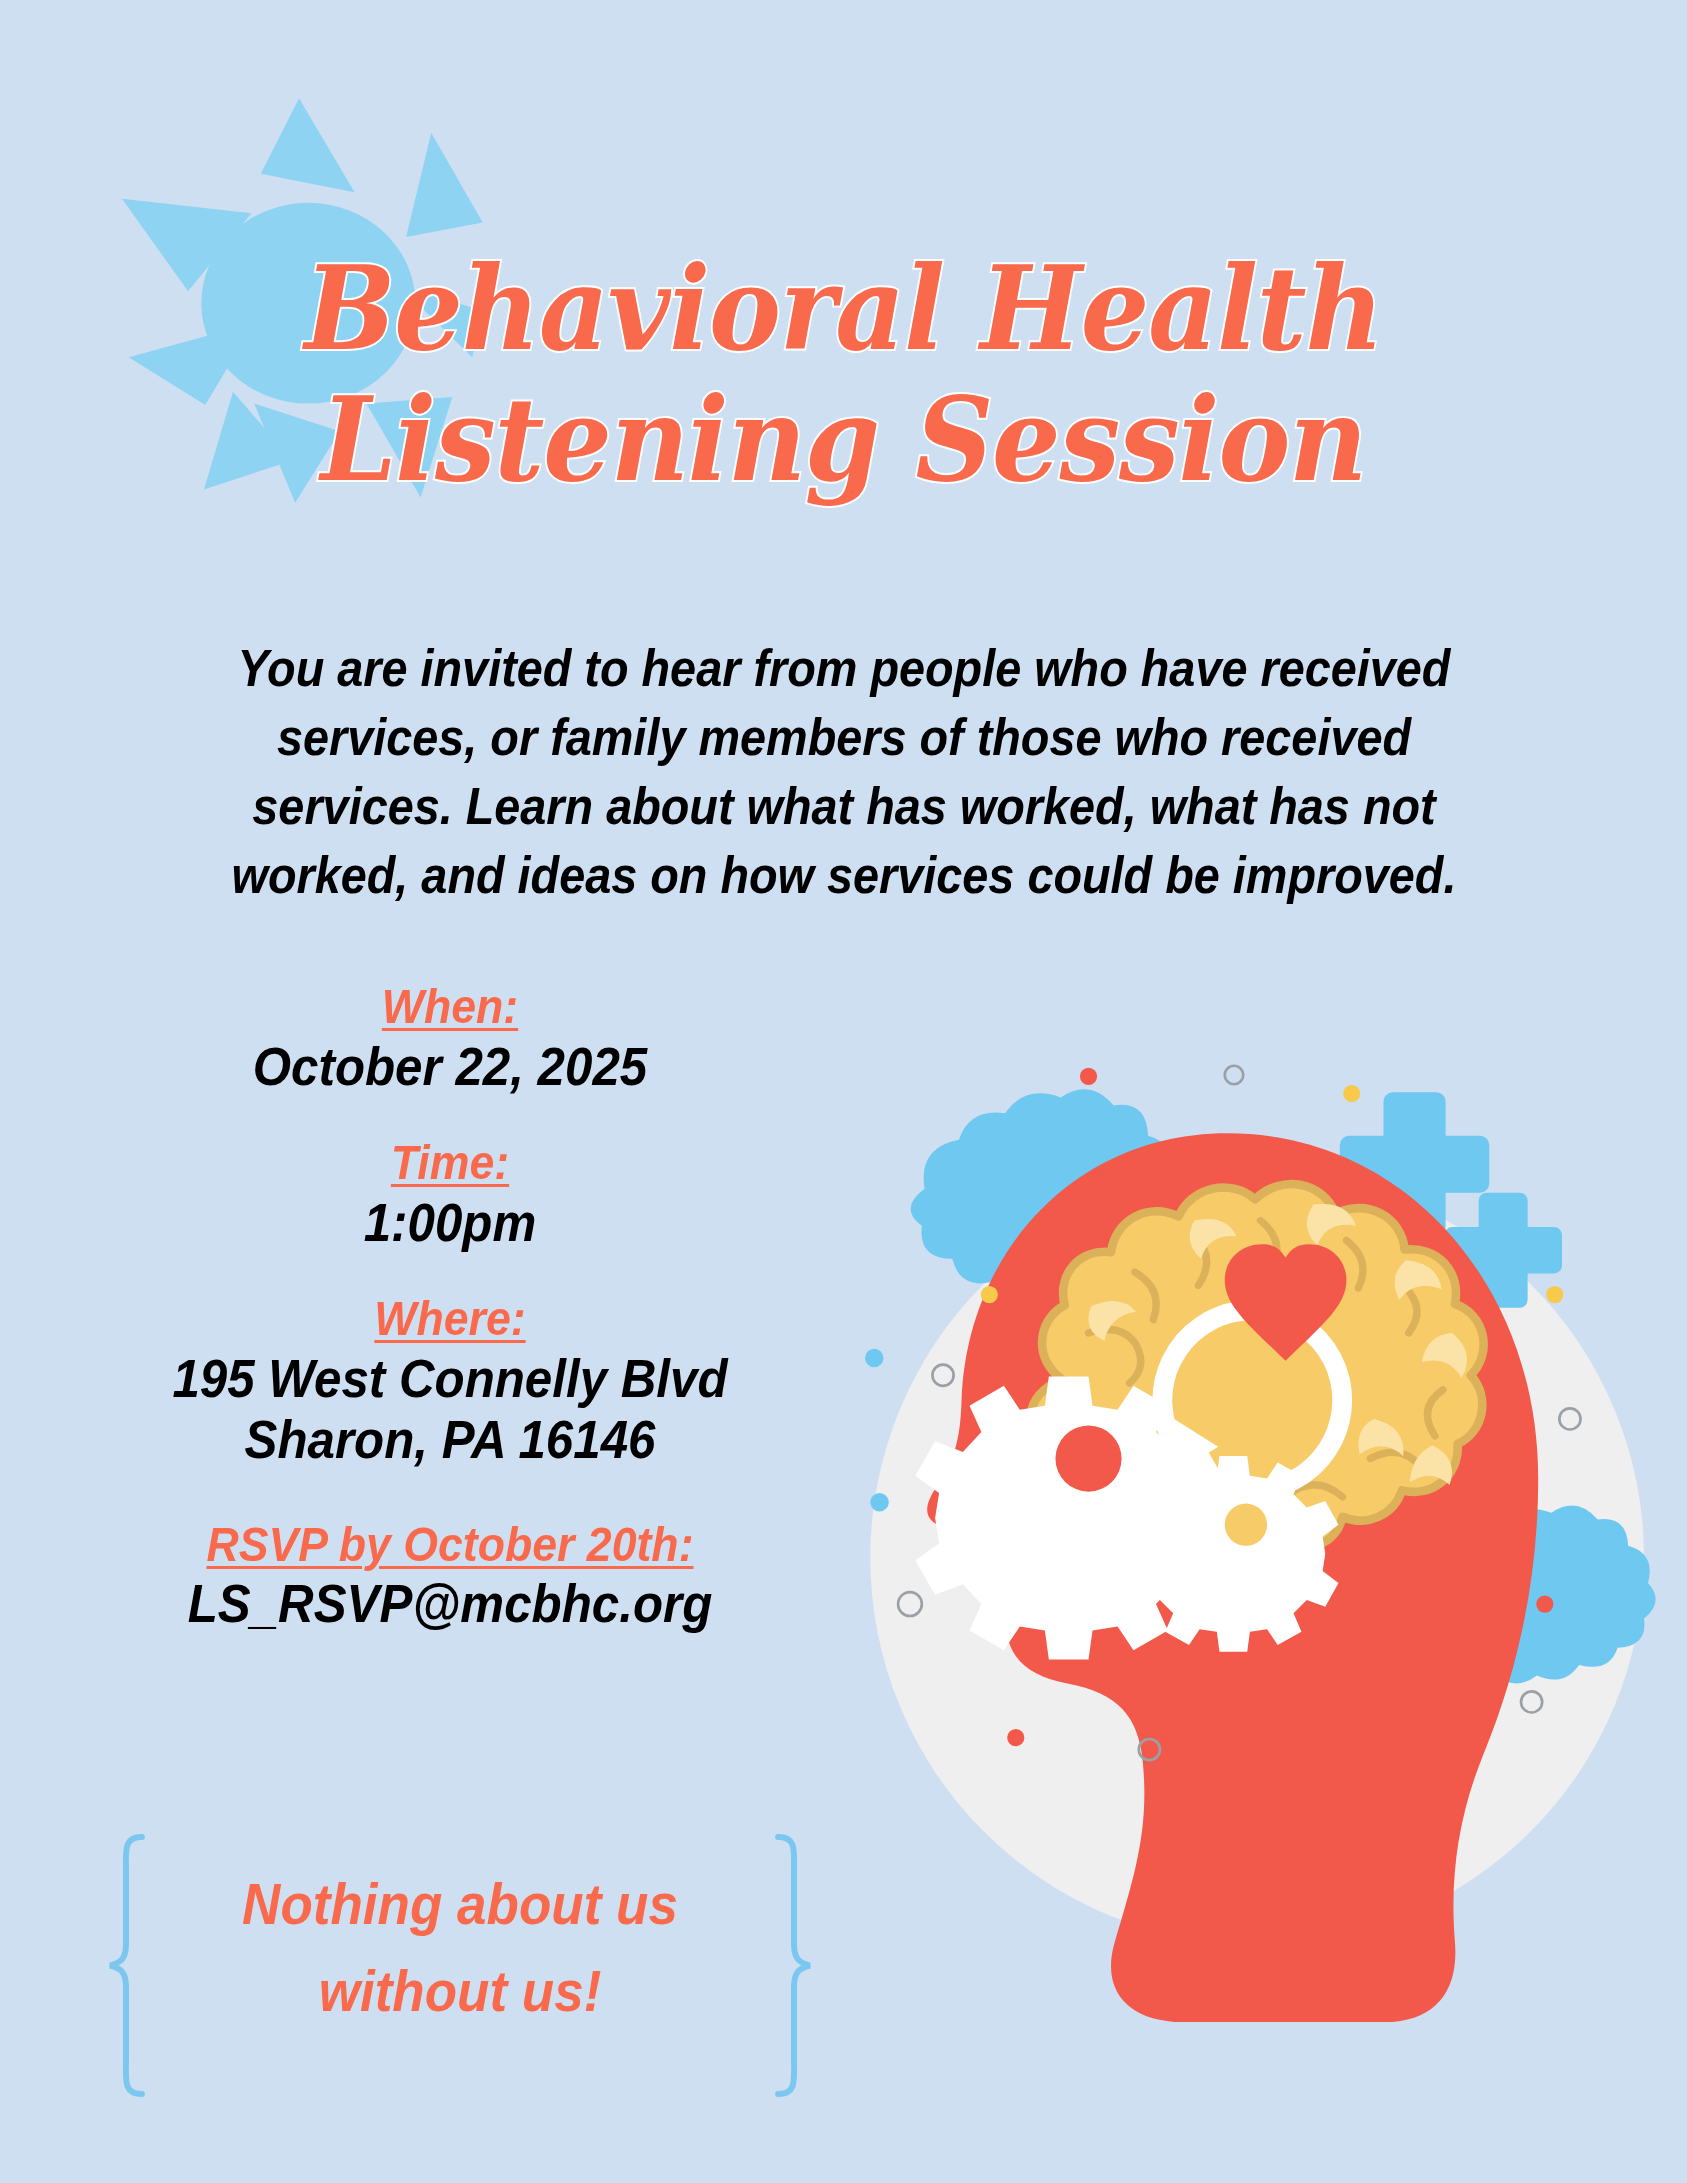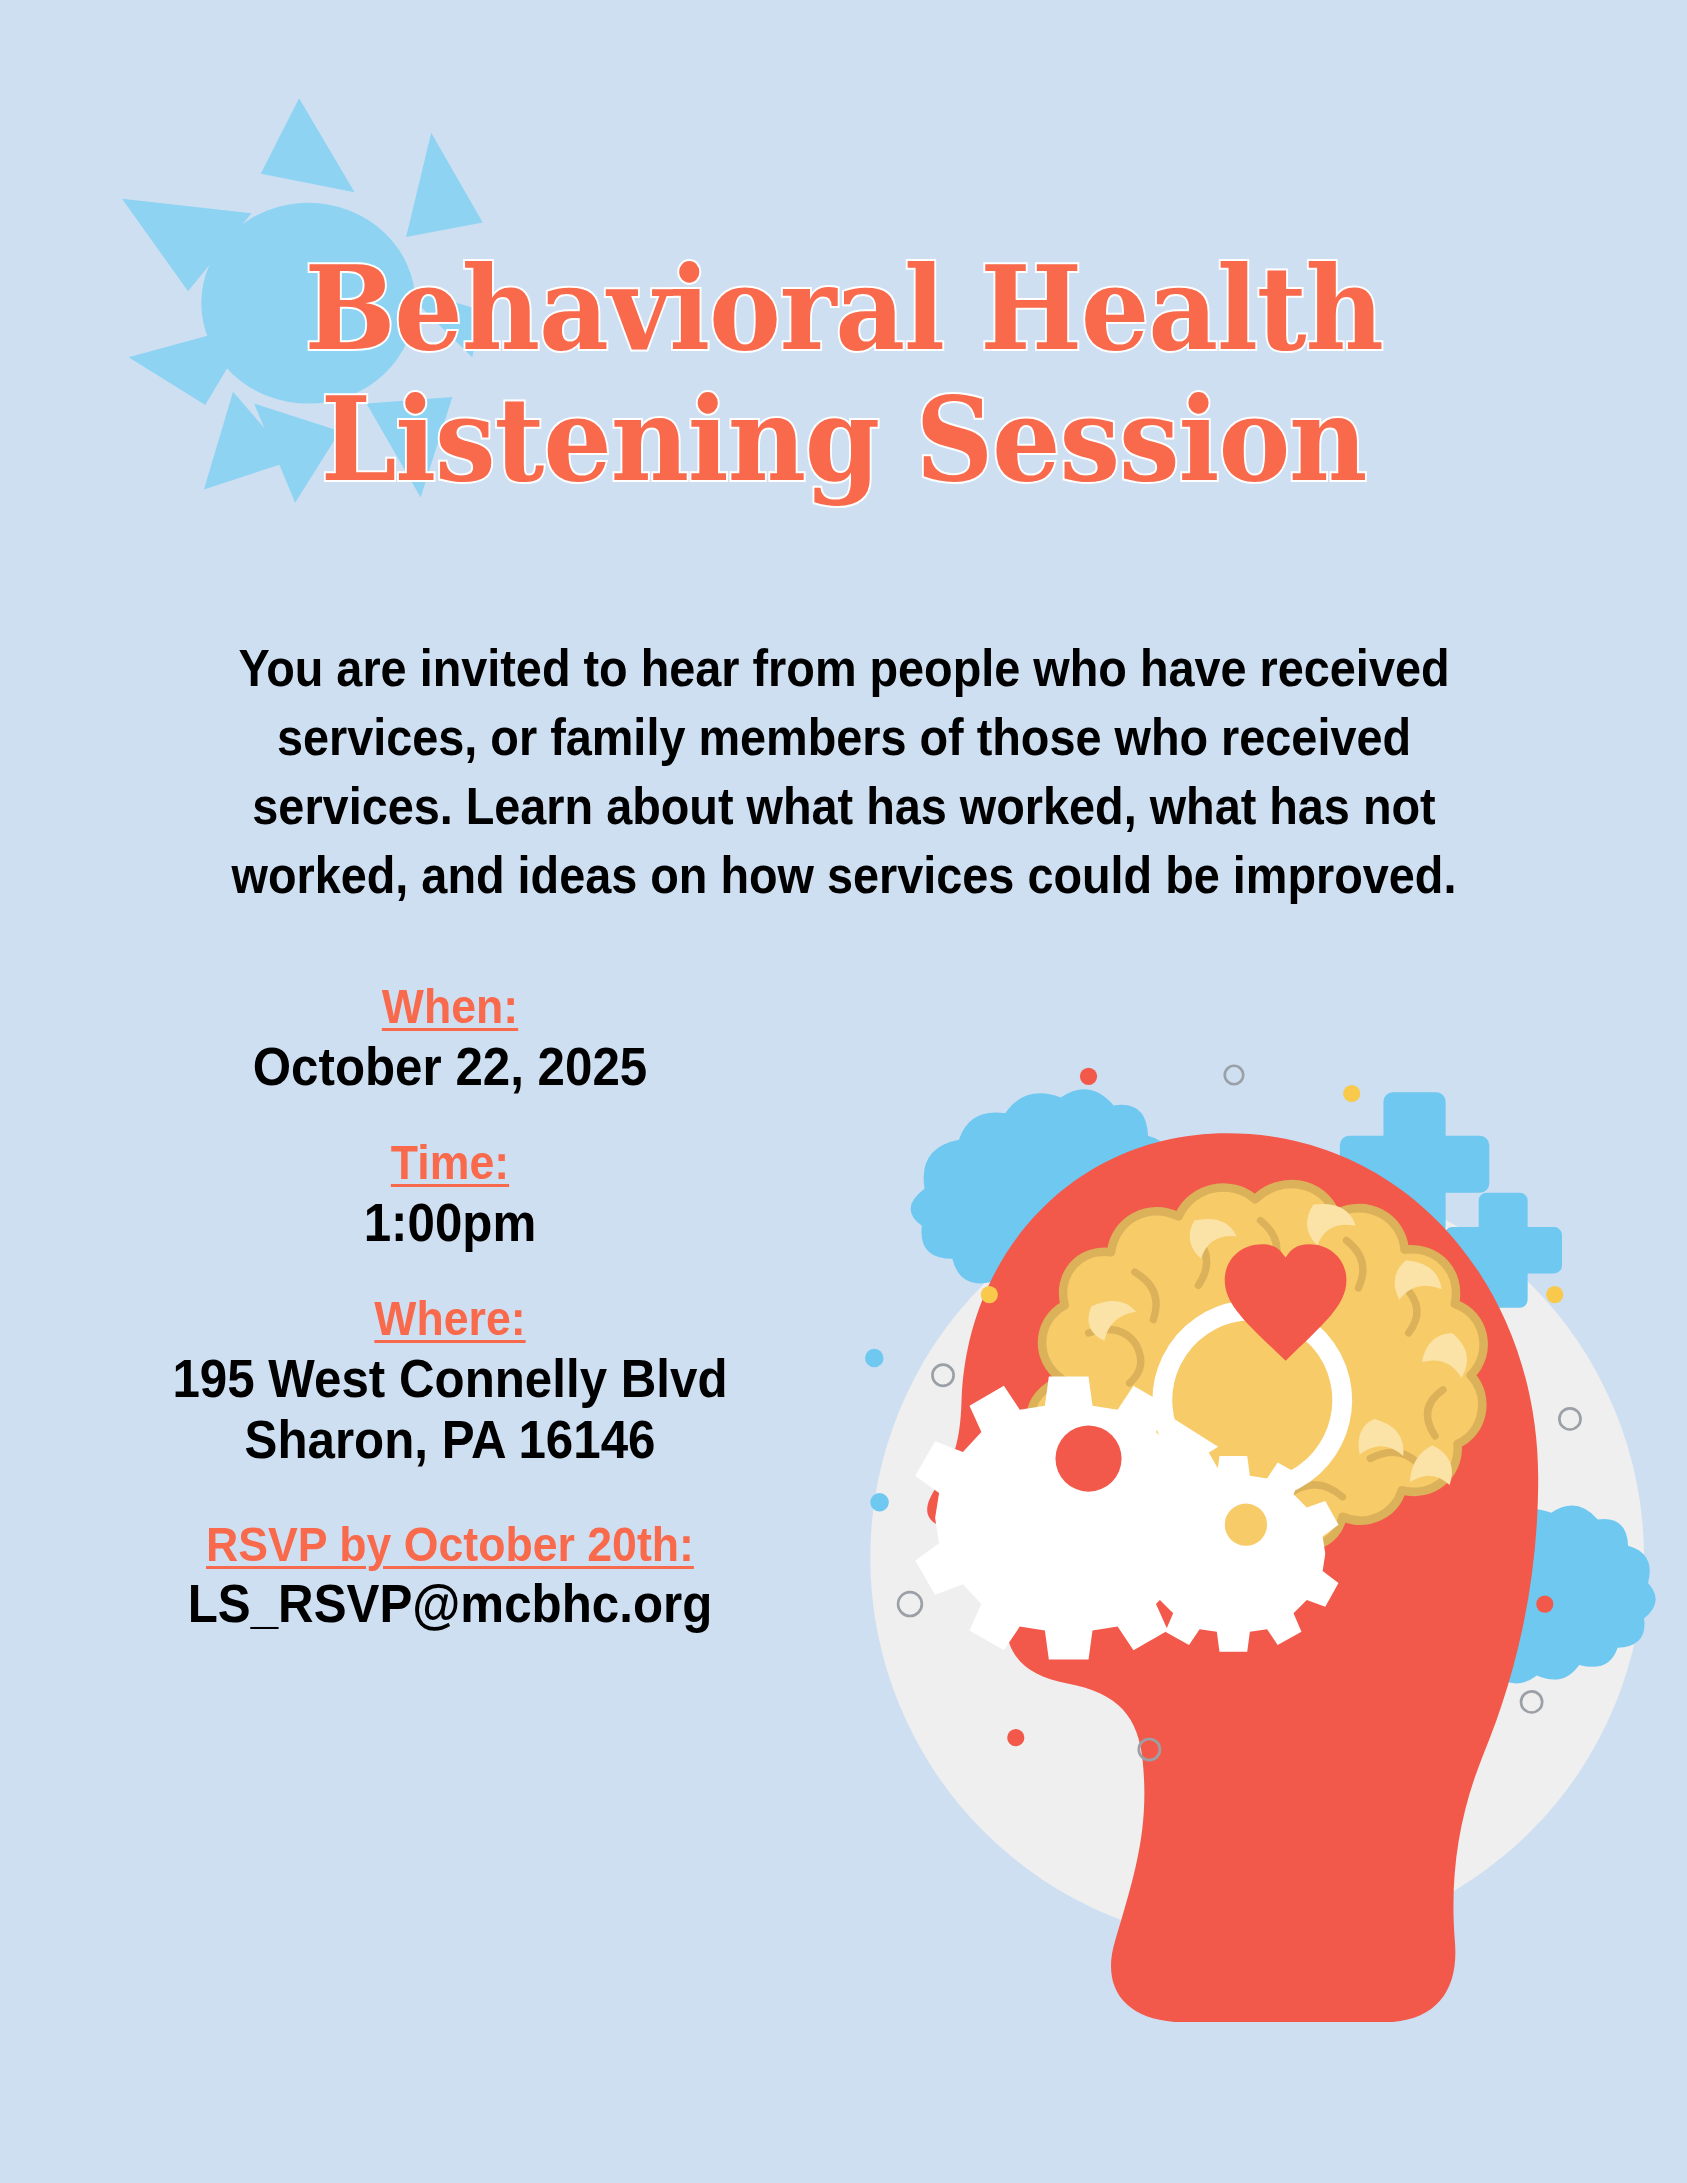--- a/index.html
+++ b/index.html
@@ -3,21 +3,21 @@
 <meta charset="utf-8">
 <style>
   html,body{margin:0;padding:0;}
   body{
     width:1687px;height:2183px;
     background:#cfdff2;
     font-family:"Liberation Sans", sans-serif;
     overflow:hidden;
     position:relative;
   }
-  .poster{position:absolute;inset:0;width:1687px;height:2183px;overflow:hidden;}
+  .poster{position:absolute;inset:0;width:1687px;height:2183px;overflow:hidden;font-style:italic;}
 
   
   .sun-wrap{position:absolute;left:122px;top:93px;width:370px;height:423px;}
   .sun-wrap svg{display:block;width:100%;height:100%;}
 
   
   .title{
     position:absolute;
     left:0;right:0;top:165px;
     text-align:center;
@@ -141,20 +141,36 @@
     <div class="lbl">Where:</div>
     <div class="val">195 West Connelly Blvd</div>
     <div class="val">Sharon, PA 16146</div>
 
     <div class="gap-lg"></div>
 
     <div class="lbl">RSVP by October 20th:</div>
     <div class="val">LS_RSVP@mcbhc.org</div>
   </div>
 
+  <div class="quote-wrap">
+    <div class="brace left">
+      <svg viewBox="0 0 60 400" xmlns="http://www.w3.org/2000/svg" aria-hidden="true">
+        <path d="M54 6 C26 6 30 26 30 60 L30 168 C30 190 22 196 6 200 C22 204 30 210 30 232 L30 340 C30 374 26 394 54 394" fill="none" stroke="#7cc7ef" stroke-width="9" stroke-linecap="round"></path>
+      </svg>
+    </div>
+    <div class="brace right">
+      <svg viewBox="0 0 60 400" xmlns="http://www.w3.org/2000/svg" aria-hidden="true">
+        <path d="M6 6 C34 6 30 26 30 60 L30 168 C30 190 38 196 54 200 C38 204 30 210 30 232 L30 340 C30 374 34 394 6 394" fill="none" stroke="#7cc7ef" stroke-width="9" stroke-linecap="round"></path>
+      </svg>
+    </div>
+    <div class="quote">
+      <div>Nothing about us</div>
+      <div>without us!</div>
+    </div>
+  </div>
 
   <div class="illus">
     <svg viewBox="0 0 1305 1530" xmlns="http://www.w3.org/2000/svg" aria-hidden="true">
 
       <circle cx="655" cy="810" r="585" fill="#efefef"></circle>
 
       <g fill="#6ec8f0">
         <path d="M152 252 q-10 -62 52 -74 q16 -48 70 -40 q30 -44 84 -24 q44 -30 80 12 q50 -8 52 46 q48 14 34 64
                  q30 32 -6 62 q6 48 -46 50 q-14 44 -66 30 q-28 38 -74 18 q-38 30 -74 -4 q-52 14 -64 -34
                  q-52 0 -46 -50 q-36 -26 4 -56 Z"></path>

